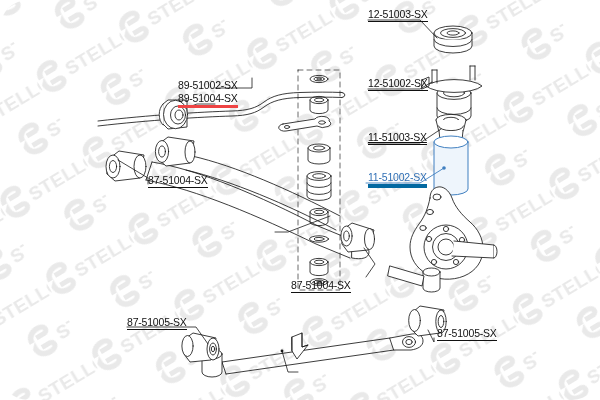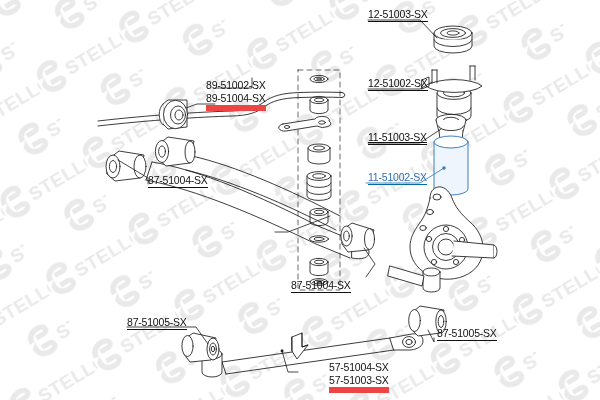--- a/index.html
+++ b/index.html
@@ -1,41 +1,42 @@
 <!DOCTYPE html>
 <html><head>
 <meta charset="utf-8">
 <style>
   html,body{margin:0;padding:0;background:#fff;}
   #stage{
     position:relative;width:600px;height:400px;overflow:hidden;
     background:#ffffff;
     font-family:"Liberation Sans", sans-serif;
+    border-radius:28px;
   }
   #watermarks{position:absolute;inset:0;z-index:0;pointer-events:none;}
   #artwork{position:absolute;inset:0;z-index:1;}
   #labels{position:absolute;inset:0;z-index:2;}
   .lbl{
     position:absolute;
     font-family:"Liberation Sans", sans-serif;
     font-size:10.5px;
     line-height:12.5px;
     color:#111;
     white-space:nowrap;
     letter-spacing:-0.2px;
   }
   .lbl.u{border-bottom:1px solid #111;padding-bottom:0px;}
   .lbl.hl{color:#2f6fb5;}
-  .lbl.hl.u{border-bottom:1px solid #0369a1;}
-  .lblgrp{position:absolute;margin-left:28px;}
+  .lbl.hl.u{border-bottom:4px solid #0369a1;}
+  .lblgrp{position:absolute;}
   .lblgrp .ln{
     font-family:"Liberation Sans", sans-serif;
     font-size:10.5px;line-height:13px;color:#111;white-space:nowrap;letter-spacing:-0.2px;
   }
-  .lblgrp .ln.u{border-bottom:6px solid #ef4444;}
+  .lblgrp .ln.u{border-bottom:3px solid #ef4444;}
 </style>
 </head>
 <body>
 
 <div id="stage">
 
   <svg id="watermarks" width="600" height="400" viewBox="0 0 600 400">
     <defs>
       <g id="wm-unit">
 
@@ -313,22 +314,18 @@
       <div class="ln u">89-51004-SX</div>
     </div>
 
     <div class="lbl u" style="left:148px;top:174px;">87-51004-SX</div>
 
 
     <div class="lbl u" style="left:291px;top:279px;">87-51004-SX</div>
 
     <div class="lbl u" style="left:127px;top:316px;">87-51005-SX</div>
 
-    <div class="lblgrp" style="left:301px;top:361px;">
-      <div class="ln">57-51004-SX</div>
-      <div class="ln u">57-51003-SX</div>
-    </div>
 
     <div class="lbl u" style="left:437px;top:327px;">87-51005-SX</div>
 
   </div>
 
 </div>
 
 </body></html>

